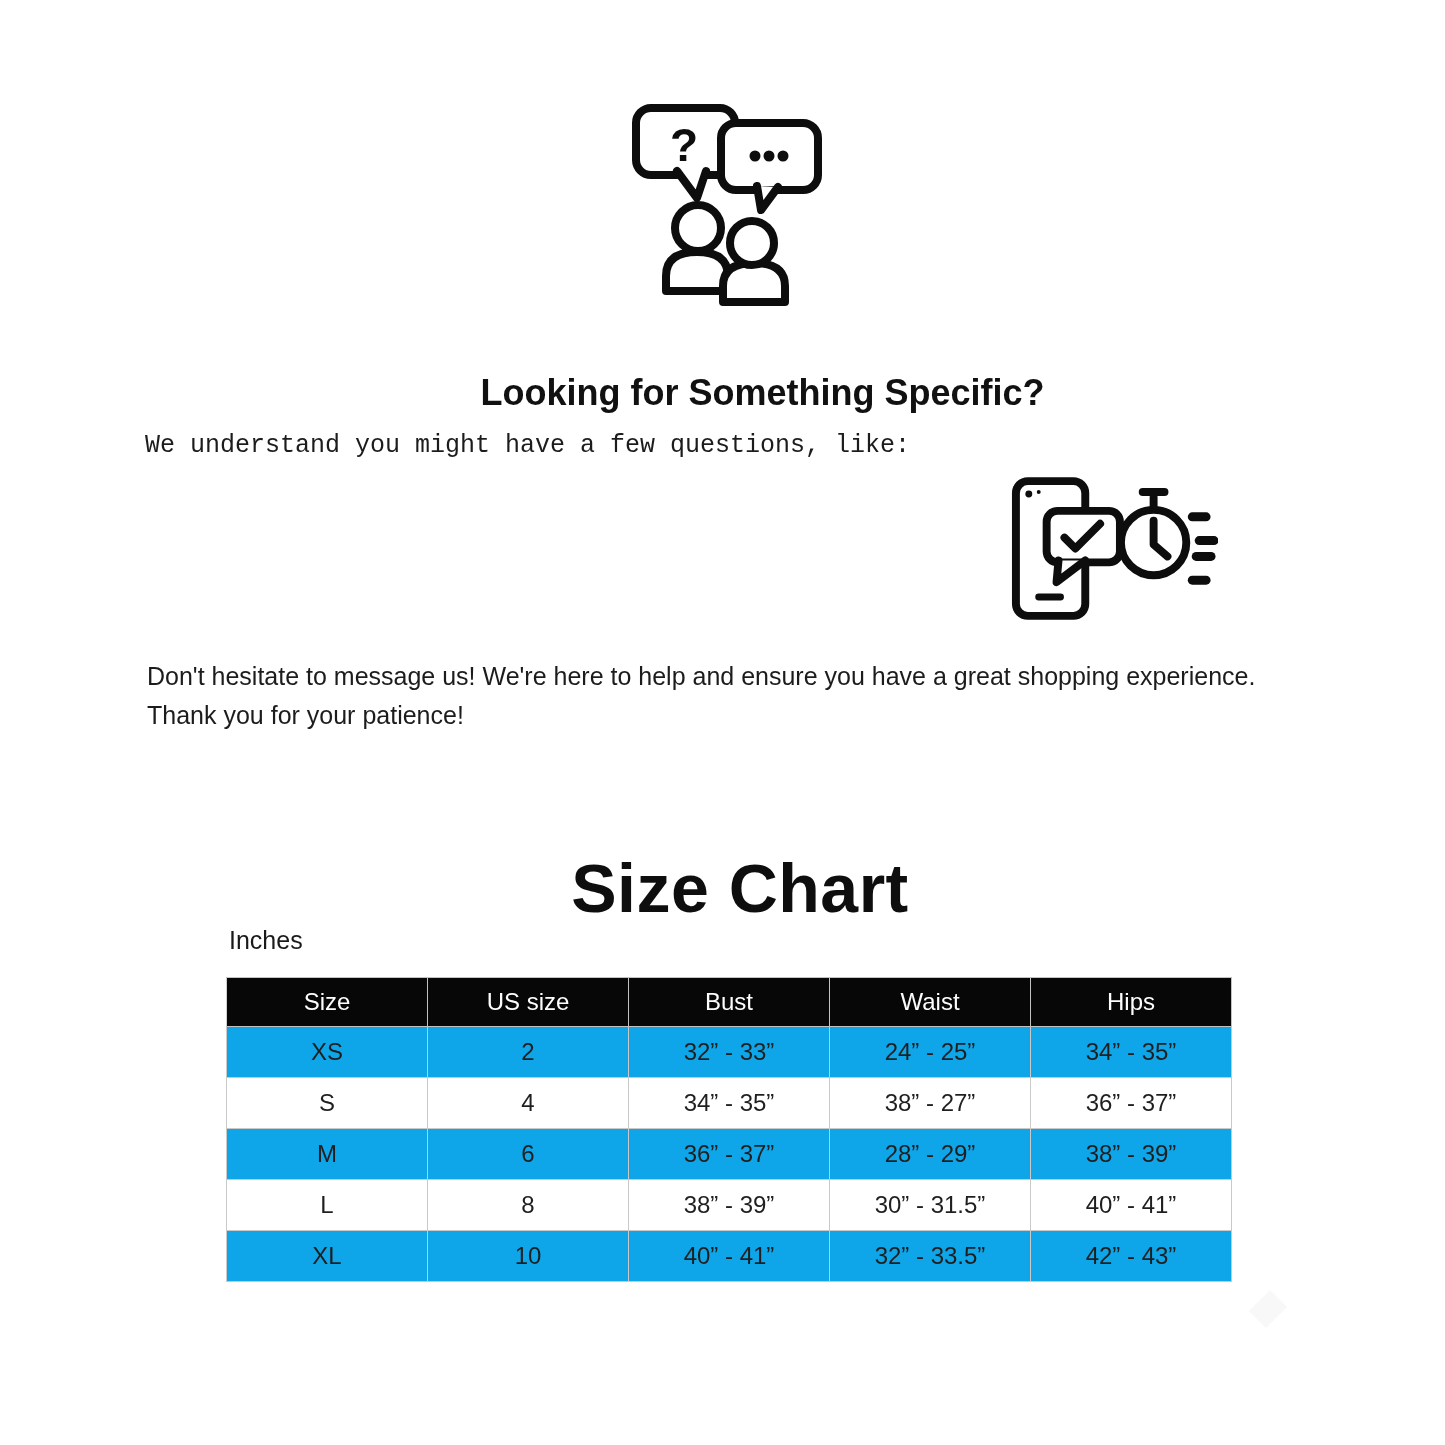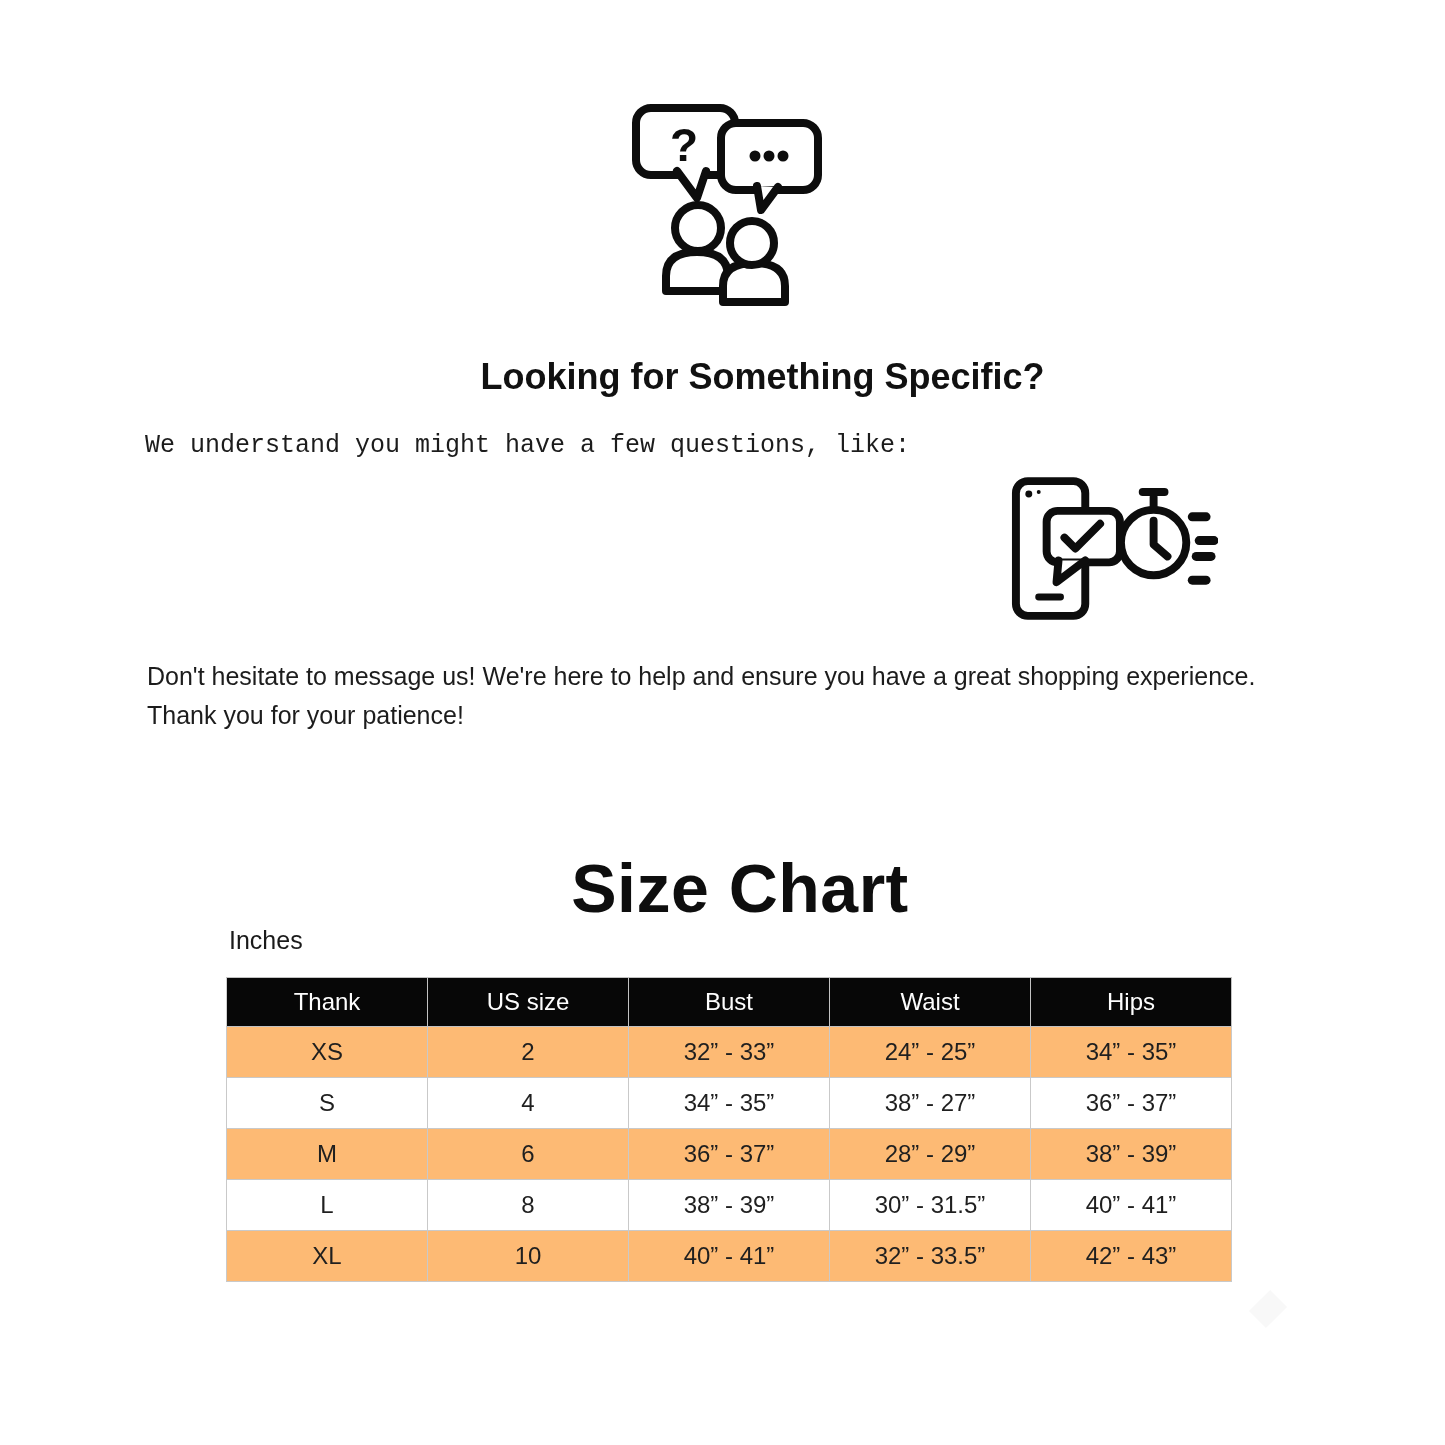--- a/index.html
+++ b/index.html
@@ -8,21 +8,21 @@
     width:1445px;height:1445px;
     background:#ffffff;
     font-family:"Liberation Sans", sans-serif;
     color:#141414;
     overflow:hidden;
   }
   .people-icon{position:absolute;left:631px;top:100px;width:192px;height:208px;}
   .page-title{
     position:absolute;left:80px;right:0;top:355px;
     text-align:center;font-size:36px;font-weight:bold;color:#111;
-    line-height:44px;margin:0;
+    line-height:44px;margin:16px;
   }
   .intro{
     position:absolute;left:145px;top:426px;width:900px;
     font-size:25px;line-height:39px;color:#1c1c1c;margin:0;font-family:Liberation Mono, monospace;
   }
   .bullets{
     position:absolute;left:145px;top:500px;width:860px;
     font-size:25px;line-height:38.7px;color:#1c1c1c;
   }
   .phone-icon{position:absolute;left:1008px;top:477px;width:210px;height:143px;}
@@ -46,21 +46,21 @@
   }
   table.size-table th{
     background:#070707;color:#fdfdfd;font-weight:normal;
     height:46px;font-size:24px;
     border:1px solid #c2c2c2;border-left:1px solid #cfcfcf;
   }
   table.size-table td{
     height:48px;
     border:1px solid #c9c9c9;
   }
-  tr.row-alt{background:#fdba74;}
+  tr.row-alt{background:#0ea5e9;}
   tr.row-plain{background:#ffffff;}
   .watermark{
     position:absolute;left:1256px;top:1297px;width:24px;height:24px;
     background:#f8f8f8;transform:rotate(45deg) scaleY(1.25);
   }
 </style>
 </head>
 <body>
 
 <div class="canvas">
@@ -112,21 +112,21 @@
   </svg>
 
   <p class="closing">Don't hesitate to message us! We're here to help and ensure you have a great shopping experience. Thank you for your patience!</p>
 
   <h2 class="size-chart-title">Size Chart</h2>
   <div class="unit-label">Inches</div>
 
   <table class="size-table">
     <thead>
       <tr>
-        <th>Thank</th>
+        <th>Size</th>
         <th>US size</th>
         <th>Bust</th>
         <th>Waist</th>
         <th>Hips</th>
       </tr>
     </thead>
     <tbody>
       <tr class="row-alt">
         <td>XS</td>
         <td>2</td>

